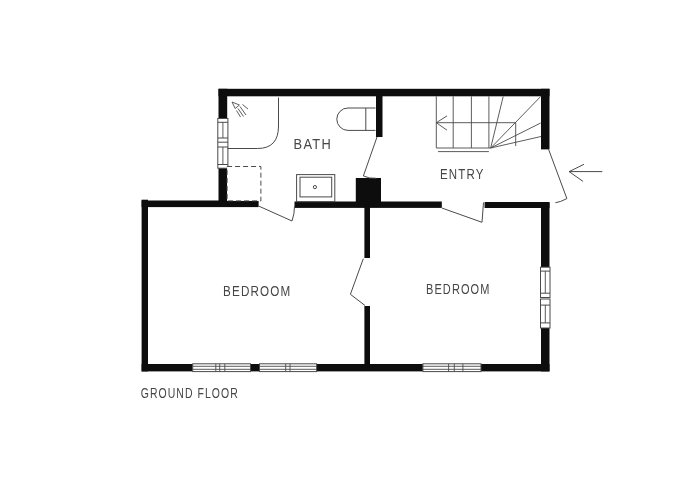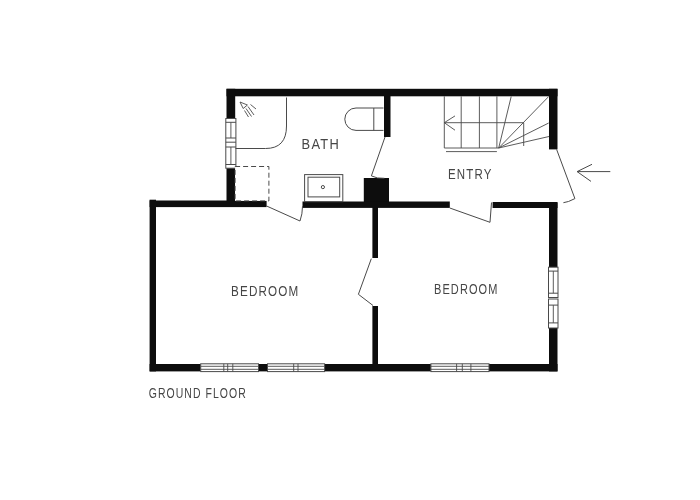--- a/index.html
+++ b/index.html
@@ -1,16 +1,16 @@
 <!DOCTYPE html>
 <html><head>
 <meta charset="utf-8">
 <style>
   html,body{margin:0;padding:0;background:#ffffff;}
-  .page{width:636px;height:500px;position:relative;background:#ffffff;overflow:hidden;padding-left:8px;}
+  .page{width:636px;height:500px;position:relative;background:#ffffff;overflow:hidden;}
   text{font-family:"Liberation Sans",sans-serif;fill:#464646;}
 </style>
 </head>
 <body>
 <div class="page">
 <svg width="700" height="500" viewBox="0 0 700 500" xmlns="http://www.w3.org/2000/svg">
   <rect x="0" y="0" width="700" height="500" fill="#ffffff"></rect>
 
   <g>
     <rect x="218.5" y="88.8" width="331" height="7.5" fill="#0d0d0d"></rect>

